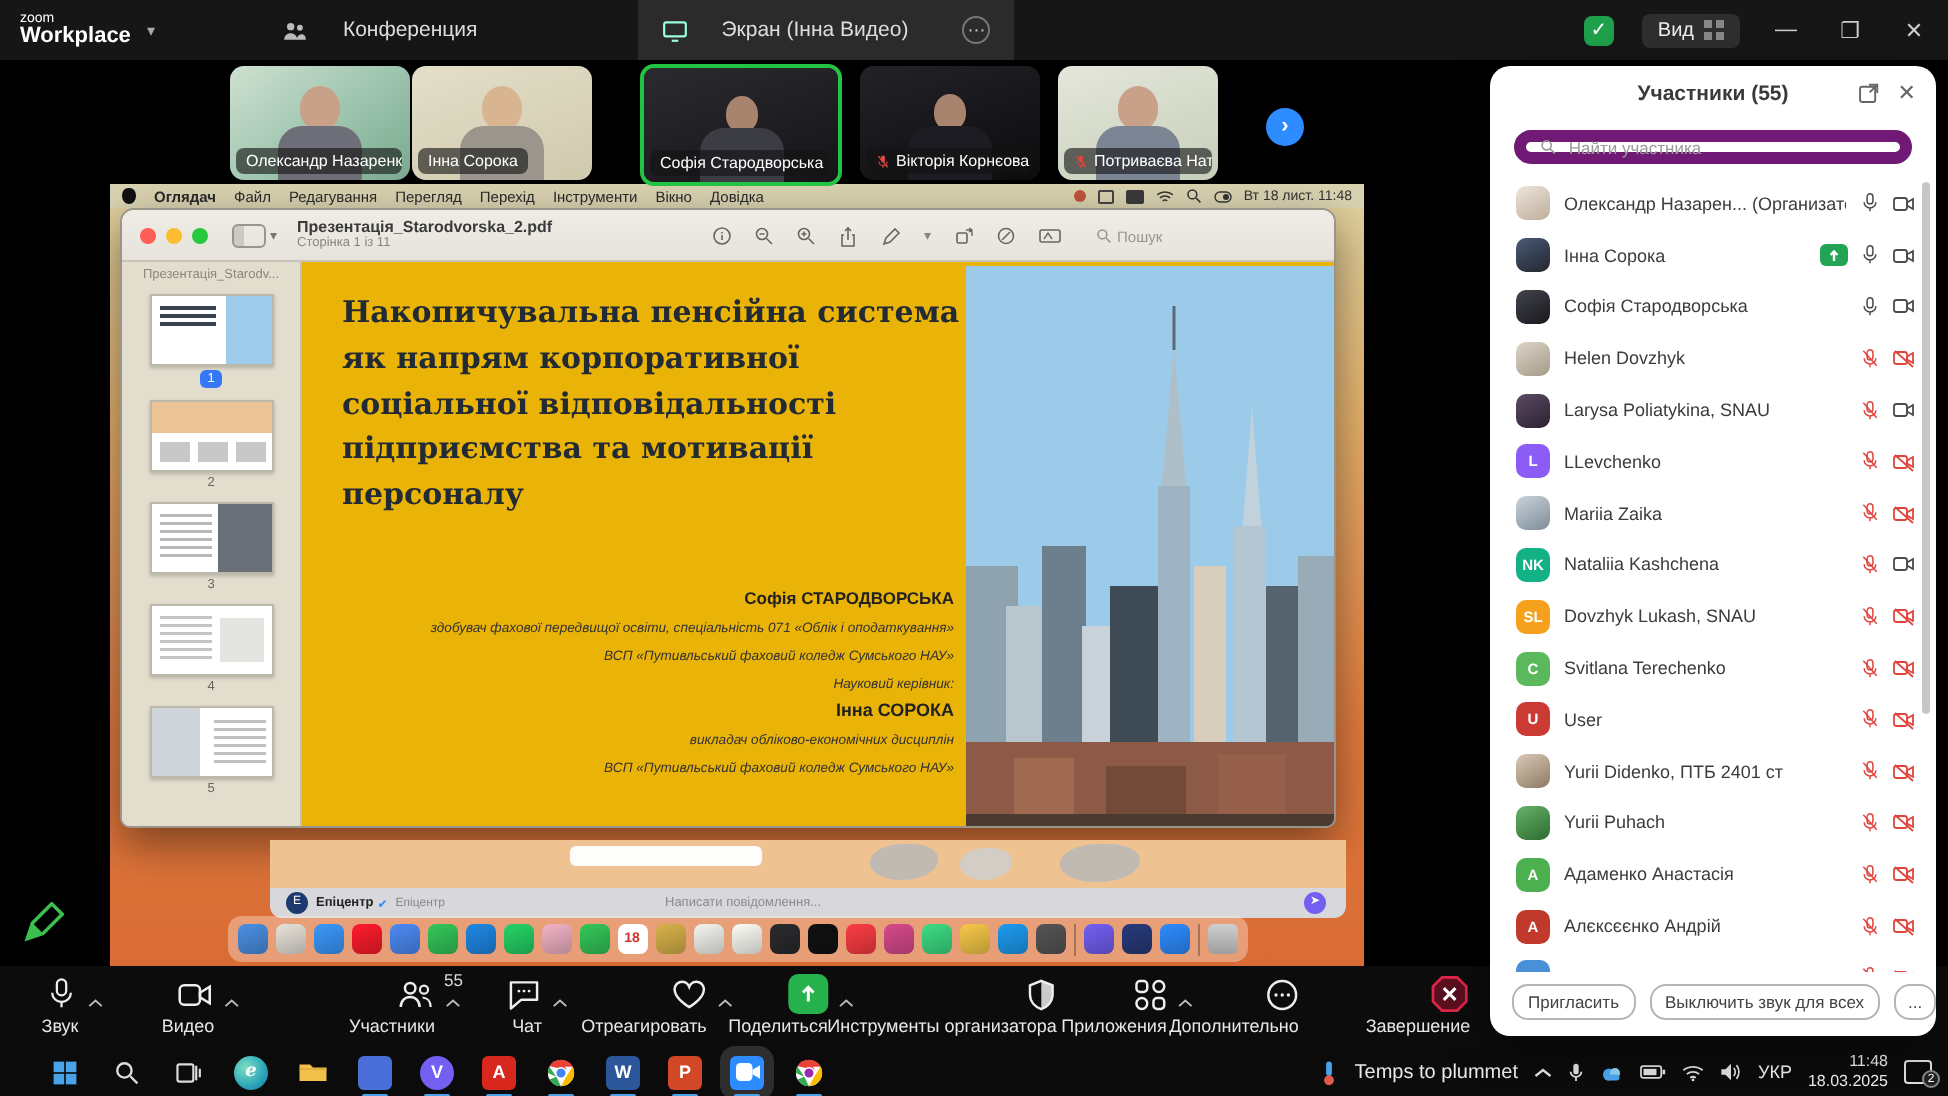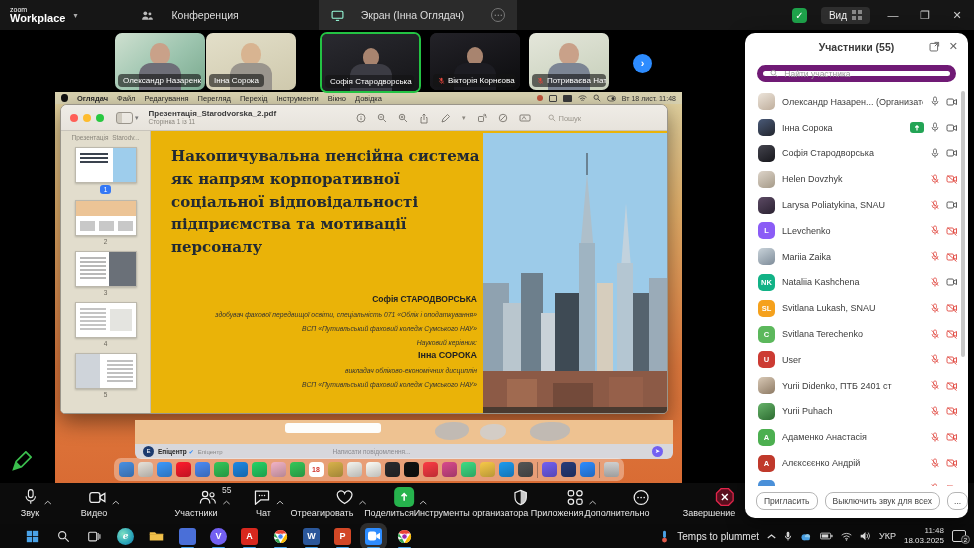--- a/index.html
+++ b/index.html
@@ -178,21 +178,21 @@
           <path d="M2 18c0-4 3-6 6-6s6 2 6 6z" fill="#bbb"></path>
           <path d="M13.5 18c.4-3 2-5 4.5-5 2 0 4 1.6 4 5z" fill="#bbb"></path>
         </svg>
       <span>Конференция</span>
     </div>
     <div class="tab screen">
       <svg width="13" height="11" viewBox="0 0 24 20">
           <rect x="2" y="2" width="20" height="13" rx="2" fill="none" stroke="#9fd" stroke-width="2"></rect>
           <path d="M9 19h6" stroke="#9fd" stroke-width="2"></path>
         </svg>
-      <span>Экран (Інна Оглядач)</span>
+      <span>Экран (Інна Видео)</span>
       <span class="tab-ellipsis">⋯</span>
     </div>
     <div class="top-right">
       <span class="shield-ok">✓</span>
       <div class="view-pill">
         <span>Вид</span>
         <span class="grid-ico"></span>
       </div>
       <span class="winbtn">—</span>
       <span class="winbtn">❐</span>
@@ -823,21 +823,21 @@
               <path d="M4 3L20 21" stroke="#e0453c" stroke-width="1.8"></path>
             </svg>
             <svg width="12" height="10" viewBox="0 0 24 20">
               <rect x="2" y="4" width="13" height="12" rx="2.5" fill="none" stroke="#4a4a4a" stroke-width="1.8"></rect>
               <path d="M15 8.5l6-3.5v10l-6-3.5z" fill="none" stroke="#4a4a4a" stroke-width="1.8"></path>
             </svg>
           </span>
         </div>
         <div class="prow">
           <span class="pava" style="background: rgb(245, 161, 28);">SL</span>
-          <span class="pname">Svitlana Lukash, SNAU</span>
+          <span class="pname">Dovzhyk Lukash, SNAU</span>
           <span class="picons">
             <svg width="10" height="11" viewBox="0 0 24 26">
               <rect x="8.5" y="2" width="7" height="12" rx="3.5" fill="none" stroke="#e0453c" stroke-width="1.8"></rect>
               <path d="M5 12a7 7 0 0 0 14 0M12 19v4" fill="none" stroke="#e0453c" stroke-width="1.8"></path>
               <path d="M4 3L20 21" stroke="#e0453c" stroke-width="1.8"></path>
             </svg>
             <svg width="12" height="10" viewBox="0 0 24 20">
               <rect x="2" y="4" width="13" height="12" rx="2.5" fill="none" stroke="#e0453c" stroke-width="1.8"></rect>
               <path d="M15 8.5l6-3.5v10l-6-3.5z" fill="none" stroke="#e0453c" stroke-width="1.8"></path>
               <path d="M3 3L21 19" stroke="#e0453c" stroke-width="1.8"></path>

